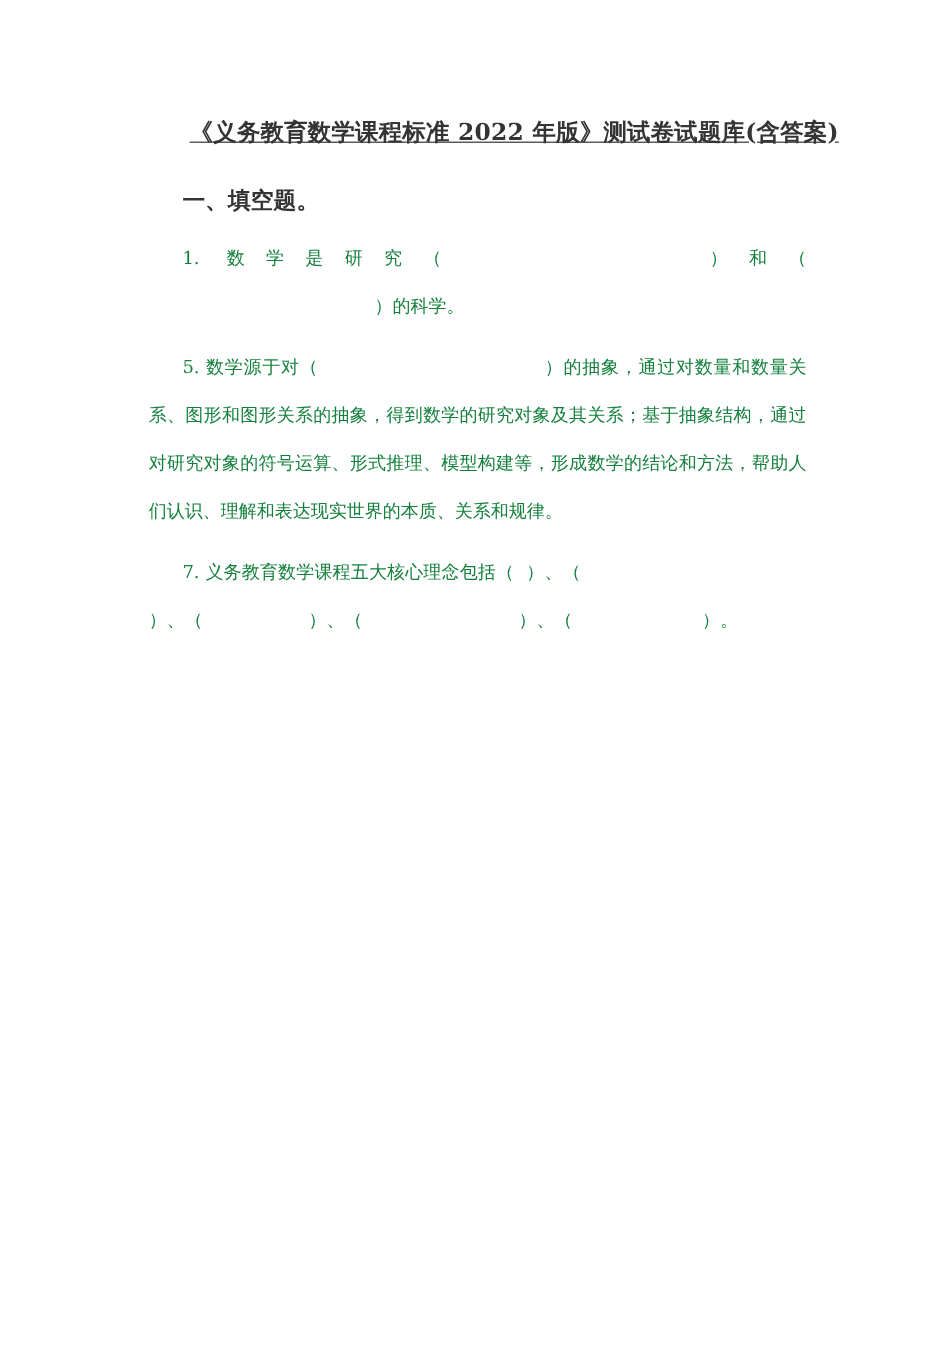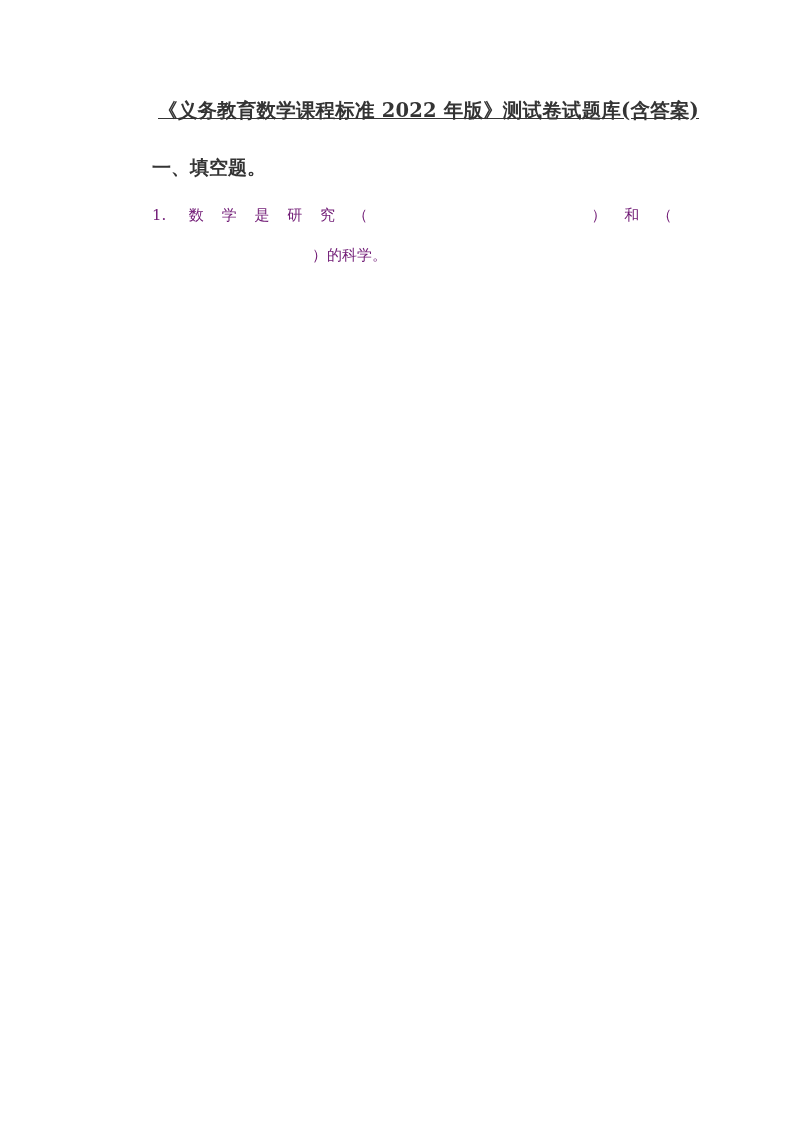--- a/index.html
+++ b/index.html
@@ -57,21 +57,21 @@
   }
 
   .q {
     margin: 0;
     padding-top: 11px;
     font-size: 15px;
     line-height: 40px;
     text-align: justify;
     text-justify: inter-ideograph;
     text-indent: 28px;
-    color: #701a75;
+    color: #15803d;
     word-break: break-all;
   }
   .q:first-of-type { padding-top: 13px; }
 
   
   .q.loose { letter-spacing: 0.35px; }
   .blank-gap { display: inline-block; }
   .gap-xs  { width: 10px; }
   .gap-m   { width: 88px; }
   .gap-l   { width: 108px; }
@@ -85,17 +85,19 @@
 <div class="page">
 
   <div class="doc-body">
 
     <h1 class="doc-title">《义务教育数学课程标准 2022 年版》测试卷试题库(含答案)</h1>
 
     <h2 class="section-heading">一、填空题。</h2>
 
     <div id="questions">
         <p class="q"><span>1. 数学是研究（</span><span class="blank-gap gap-xxl">&nbsp;</span><span>）和（</span><span class="blank-gap gap-xxl">&nbsp;</span><span>）的科学。</span></p>
+        <p class="q"><span>5. 数学源于对（</span><span class="blank-gap gap-xxl">&nbsp;</span><span>）的抽象，通过对数量和数量关系、图形和图形关系的抽象，得到数学的研究对象及其关系；基于抽象结构，通过对研究对象的符号运算、形式推理、模型构建等，形成数学的结论和方法，帮助人们认识、理解和表达现实世界的本质、关系和规律。</span></p>
+        <p class="q"><span>7. 义务教育数学课程五大核心理念包括（</span><span class="blank-gap gap-xs">&nbsp;</span><span>）、（</span><span class="blank-gap gap-xxl">&nbsp;</span><span>）、（</span><span class="blank-gap gap-m">&nbsp;</span><span>）、（</span><span class="blank-gap gap-xl">&nbsp;</span><span>）、（</span><span class="blank-gap gap-l">&nbsp;</span><span>）。</span></p>
       </div>
 
   </div>
 
 </div>
 
 </body></html>

